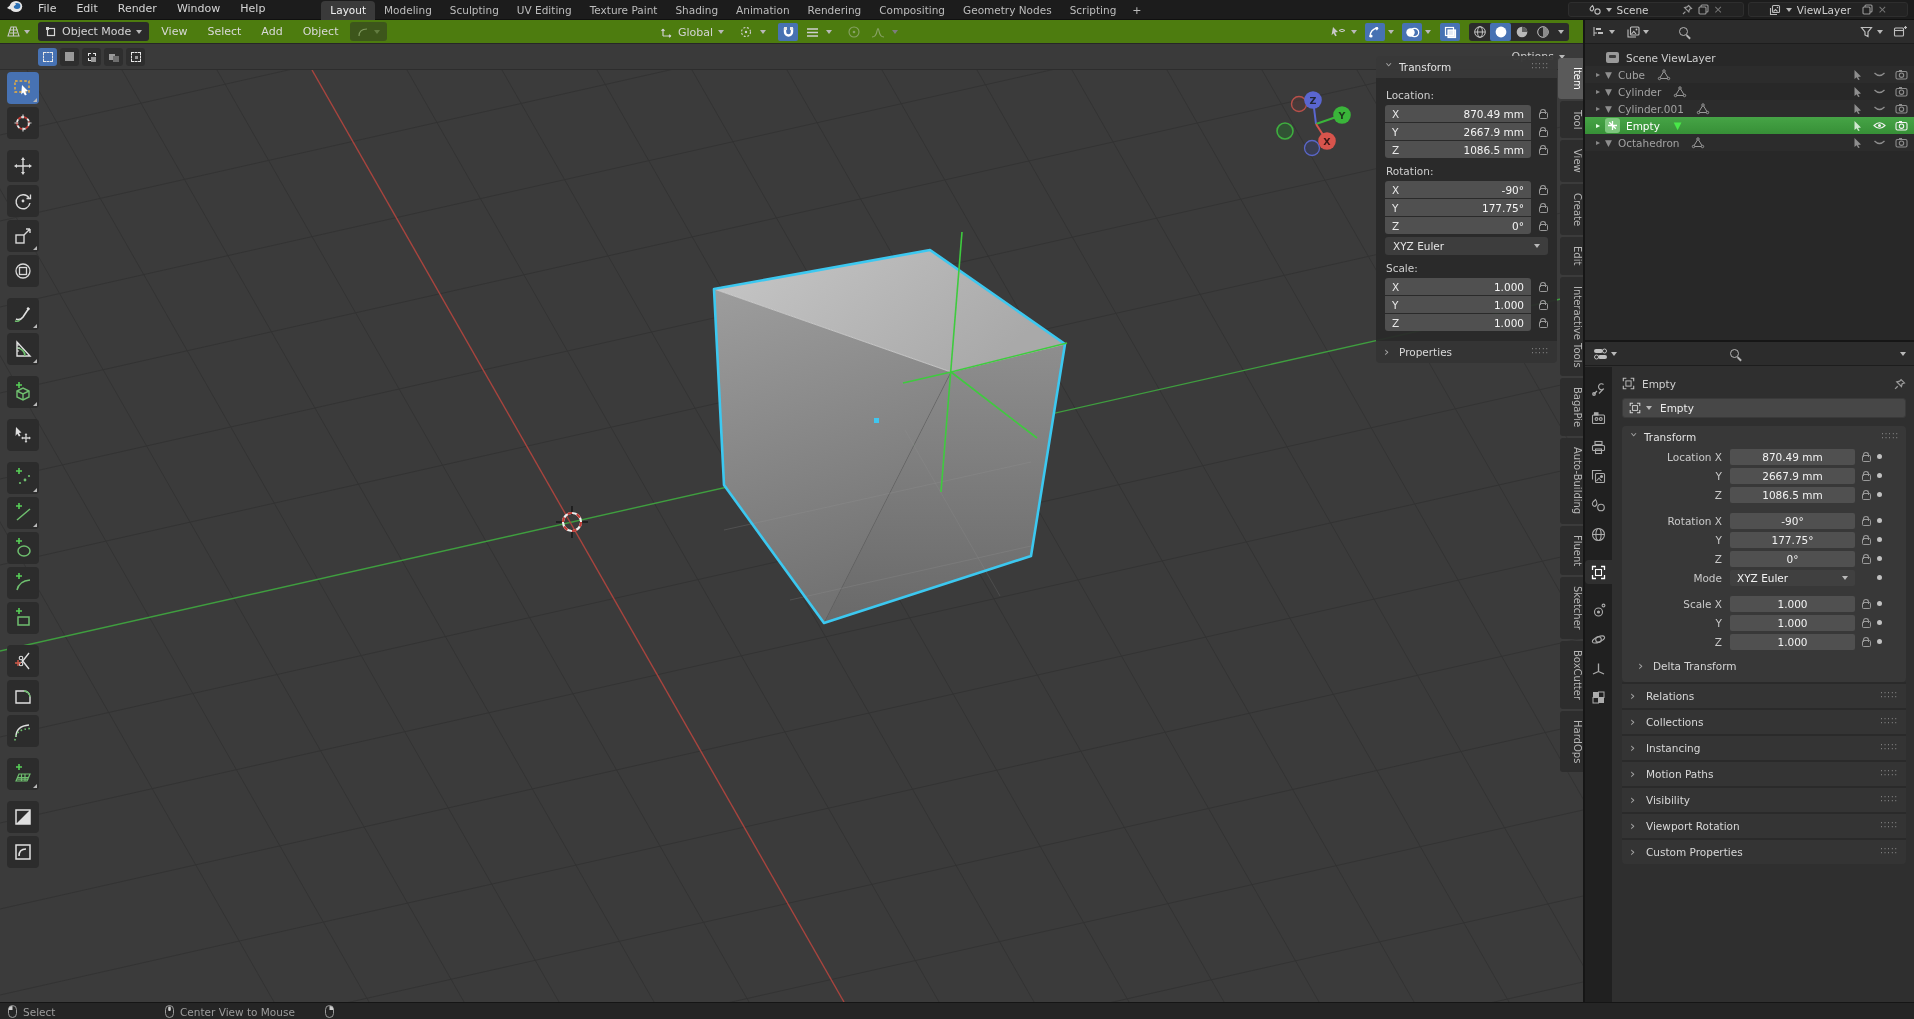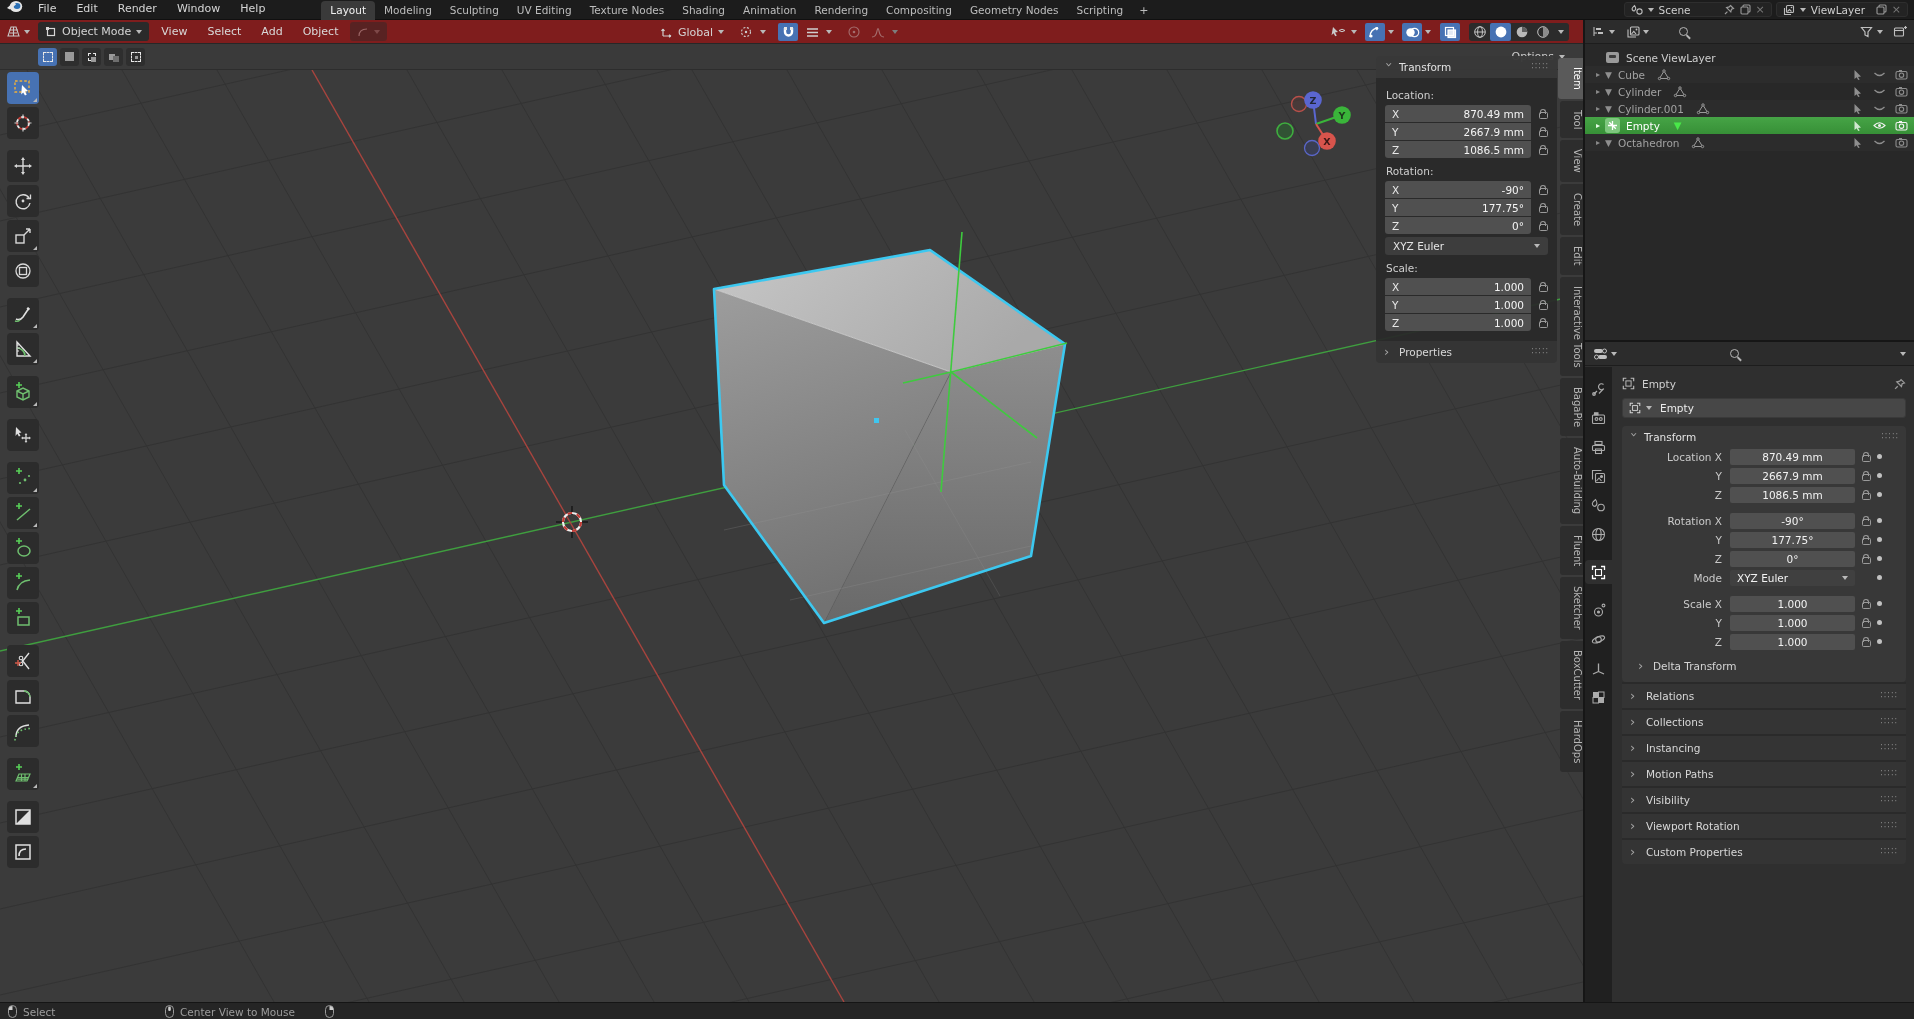--- a/index.html
+++ b/index.html
@@ -20,31 +20,31 @@
   svg{display:block}
 
   
   #topbar{position:absolute;left:0;top:0;width:1914px;height:20px;background:#1c1c1c;border-bottom:1px solid #101010;display:flex;padding:0 6px;gap:2px}
   .menu-item{padding:2px 9px;color:#d6d6d6;border-radius:3px}
   #ws-tabs{display:flex;margin-left:45px;height:20px;align-items:flex-end}
   .ws-tab{padding:3px 9px 4px;color:#bdbdbd;font-size:10.5px;border-radius:4px 4px 0 0}
   .ws-tab.active{background:#3a3a3a;color:#f1f1f1}
   .ws-add{padding:3px 7px;color:#bdbdbd}
   #topbar-right{margin-left:auto;display:flex;align-items:center;gap:4px}
-  .sel-widget{display:flex;align-items:center;gap:5px;background:#232323;border:1px solid #2e2e2e;border-radius:3px;padding:1px 6px;height:15px}
+  .sel-widget{display:flex;align-items:center;gap:5px;background:#232323;border:1px solid #2e2e2e;border-radius:3px;padding:1px 20px;height:15px}
   .sel-widget .name{color:#cfcfcf;font-size:10.5px;min-width:60px}
   .xbtn{color:#787878;font-size:11px;line-height:11px}
 
   
   #main{position:absolute;left:0;top:20px;width:1914px;height:982px}
   #viewport-area{position:absolute;left:0;top:0;width:1583px;height:982px;background:#3b3b3b;overflow:hidden}
   #right-col{position:absolute;left:1583px;top:0;width:331px;height:982px;background:#262626;border-left:2px solid #161616}
 
   
-  #vp-header{position:relative;width:100%;height:24px;background:#7f1d1d;border-bottom:1px solid #272727;display:flex;align-items:center;padding:0 6px;gap:4px;z-index:6}
+  #vp-header{position:relative;width:100%;height:24px;background:#4d7c0f;border-bottom:1px solid #272727;display:flex;align-items:center;padding:0 6px;gap:4px;z-index:6}
   .vph-chip{display:flex;align-items:center;gap:5px;background:#2a2a2a;border-radius:3px;padding:2px 7px;height:19px}
   .vph-menu{padding:2px 8px;color:#d9d9d9}
   .vph-center{position:absolute;left:660px;top:0;height:24px;display:flex;align-items:center;gap:4px}
   .vph-right{position:absolute;right:14px;top:0;height:24px;display:flex;align-items:center;gap:3px}
   .icbtn{display:flex;align-items:center;justify-content:center;width:20px;height:18px;border-radius:2px}
   .icbtn.on{background:#4772b3}
   .shadegrp{display:flex;align-items:center;background:#2b2b2b;border-radius:3px;margin-left:6px}
   .shadegrp .icbtn{width:21px}
   .faded{opacity:.45}
 
@@ -151,21 +151,21 @@
     <span class="menu-item">File</span>
     <span class="menu-item">Edit</span>
     <span class="menu-item">Render</span>
     <span class="menu-item">Window</span>
     <span class="menu-item">Help</span>
     <div id="ws-tabs">
       <span class="ws-tab active">Layout</span>
       <span class="ws-tab">Modeling</span>
       <span class="ws-tab">Sculpting</span>
       <span class="ws-tab">UV Editing</span>
-      <span class="ws-tab">Texture Nodes</span>
+      <span class="ws-tab">Texture Paint</span>
       <span class="ws-tab">Shading</span>
       <span class="ws-tab">Animation</span>
       <span class="ws-tab">Rendering</span>
       <span class="ws-tab">Compositing</span>
       <span class="ws-tab">Geometry Nodes</span>
       <span class="ws-tab">Scripting</span>
       <span class="ws-add">+</span>
     </div>
     <div id="topbar-right">
       <div class="sel-widget">

